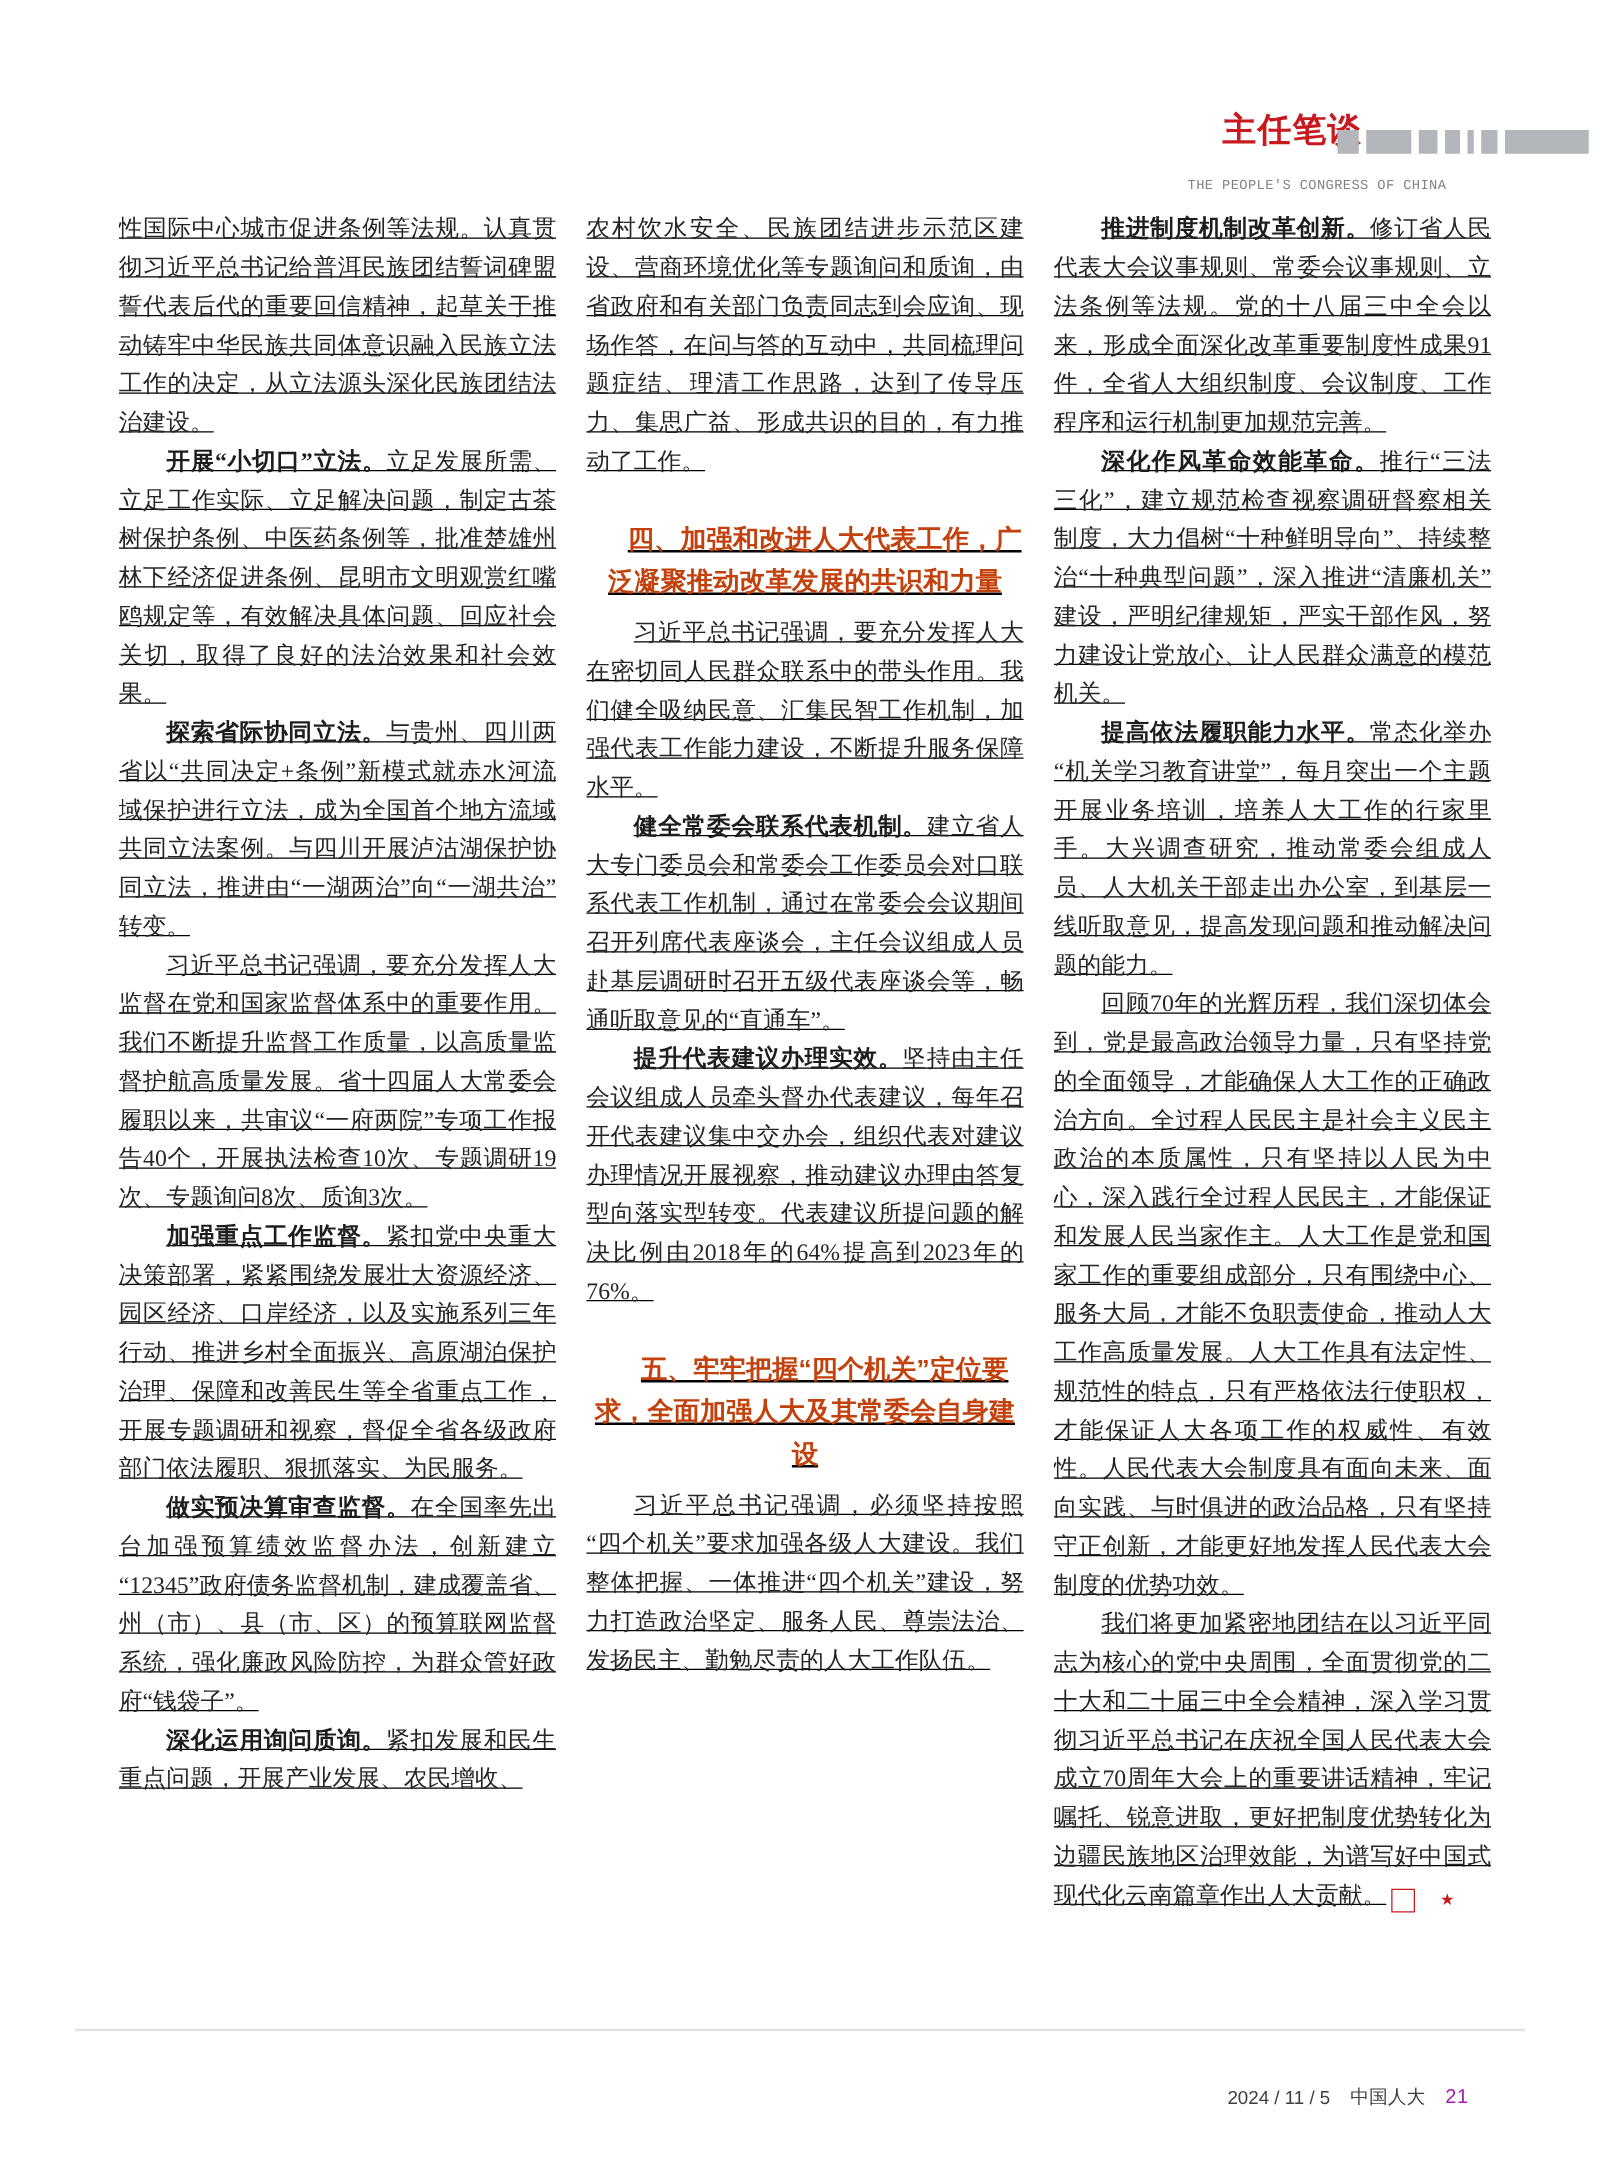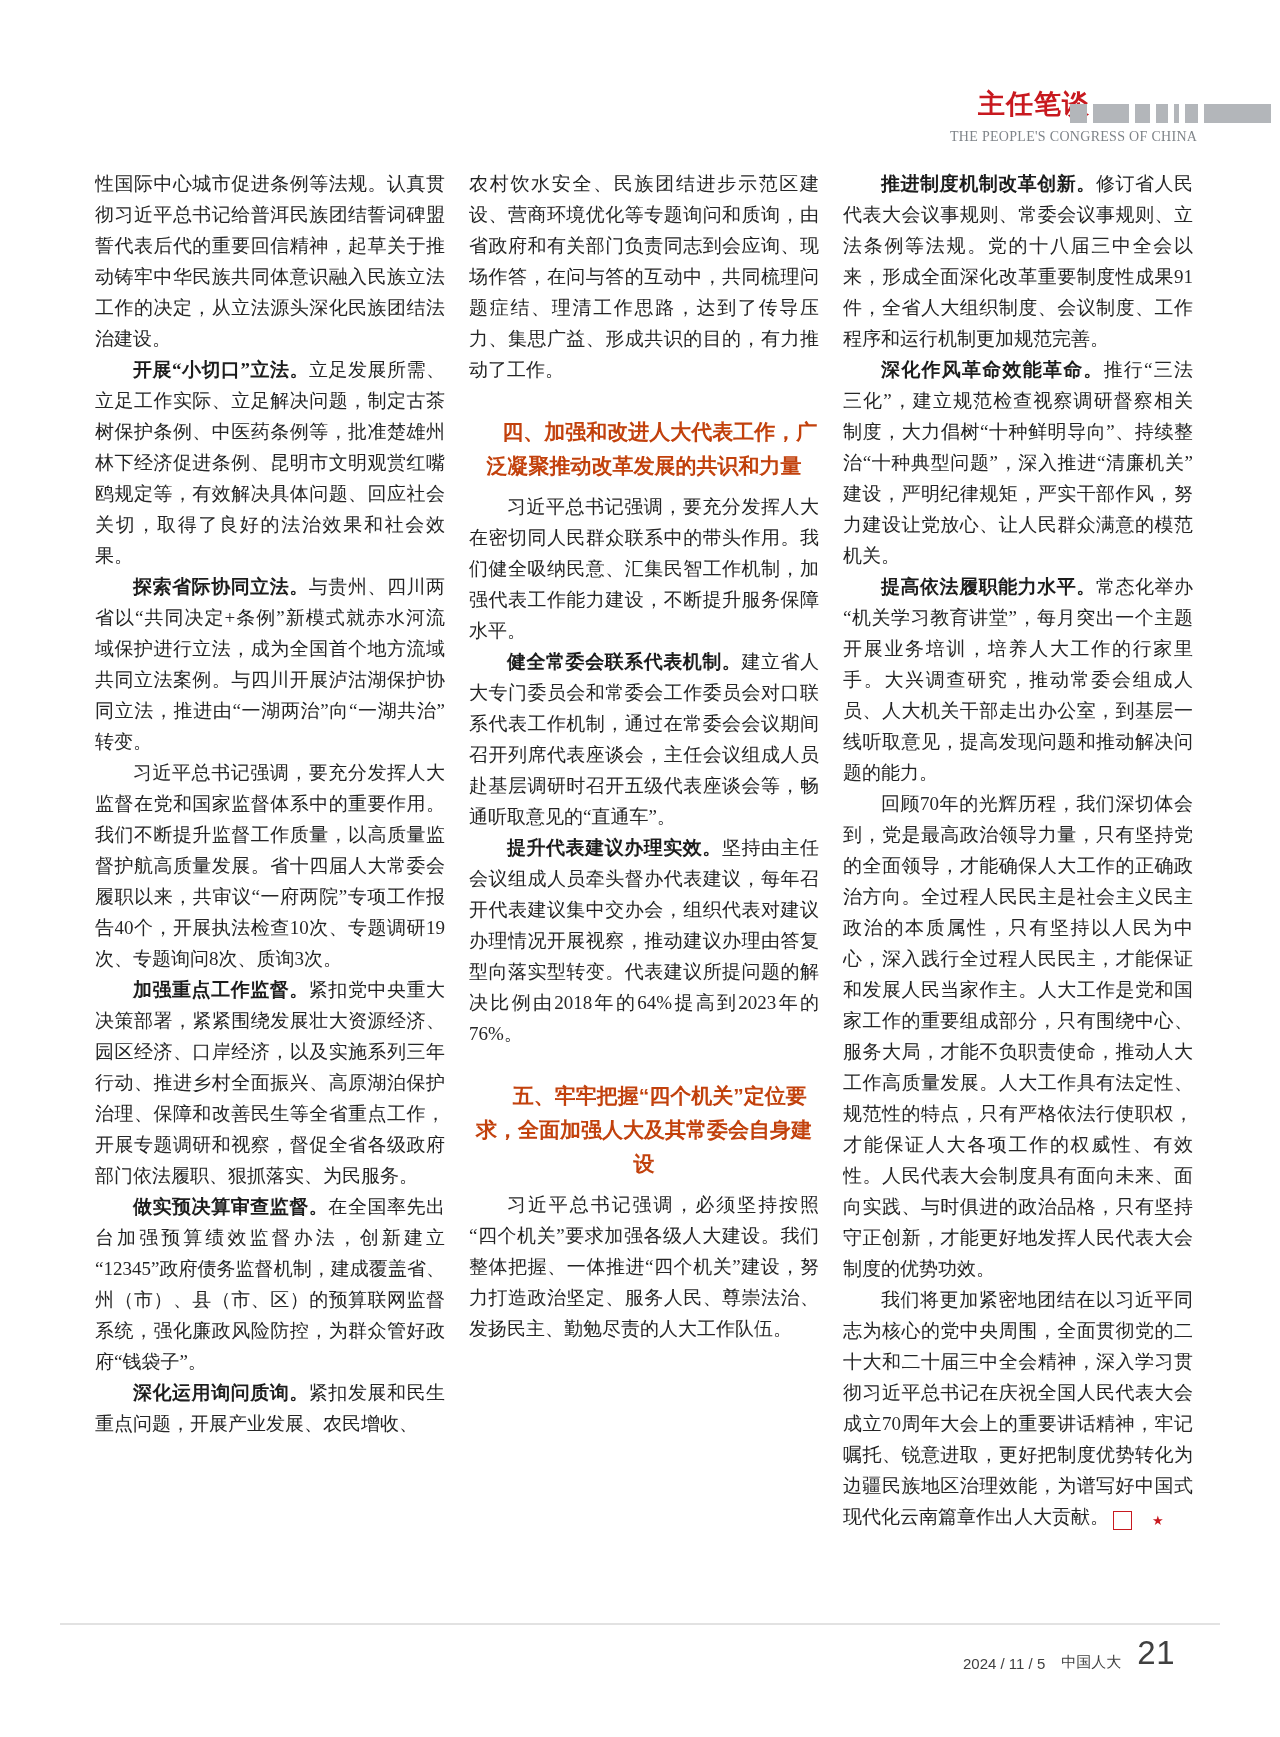--- a/index.html
+++ b/index.html
@@ -22,37 +22,38 @@
     letter-spacing: 1px;
     color: #c8191f;
     white-space: nowrap;
   }
   .header-blocks {
     position: absolute; left: 1070px; top: 104px;
     display: flex; gap: 6px; height: 19px; align-items: stretch;
   }
   .deco-block { display: inline-block; height: 19px; background: #b3b6ba; }
   .header-subtitle {
-    position: absolute; left: 950px; top: 129px;
-    font-family: Liberation Serif, serif;
-    font-size: 14px; line-height: 16px; letter-spacing: 0.3px;
+    position: absolute; left: 950px; top: 141px;
+    font-family: Liberation Mono, monospace;
+    font-size: 11px; line-height: 16px; letter-spacing: 0.3px;
     color: #7f8489;
     white-space: nowrap;
   }
 
   
   .content {
     position: absolute; left: 95px; top: 168px;
     width: 1098px; height: 1450px;
     display: flex; gap: 24px;
     overflow: hidden;
   }
   .column {
     width: 350px; flex: 0 0 350px;
     overflow: hidden;
+    text-decoration: underline;
   }
   .column p { margin: 0; }
   p.body {
     font-size: 19px; line-height: 31px;
     color: #252525;
     text-align: justify;
   }
   p.body.indent { text-indent: 2em; }
   p.body strong { font-weight: 700; color: #1d1d1d; }
   p.heading {
@@ -83,23 +84,24 @@
     background: #e2e2e2;
   }
   .footer-meta {
     position: absolute; top: 1634px; right: 105px;
     display: flex; align-items: flex-end; gap: 16px;
     font-family: "Liberation Sans", "DejaVu Sans", sans-serif;
     color: #3f3f3f;
     font-size: 15px;
   }
   .footer-meta .pageno {
-    font-size: 33px;
-    color: #404040;
+    font-size: 16px;
+    color: #a21caf;
     letter-spacing: 0.5px;
+    margin-top: 35px;
   }
 </style>
 </head>
 <body>
 
 <div class="page">
 
   <header>
     <div class="header-title">主任笔谈</div>
     <div class="header-blocks">

